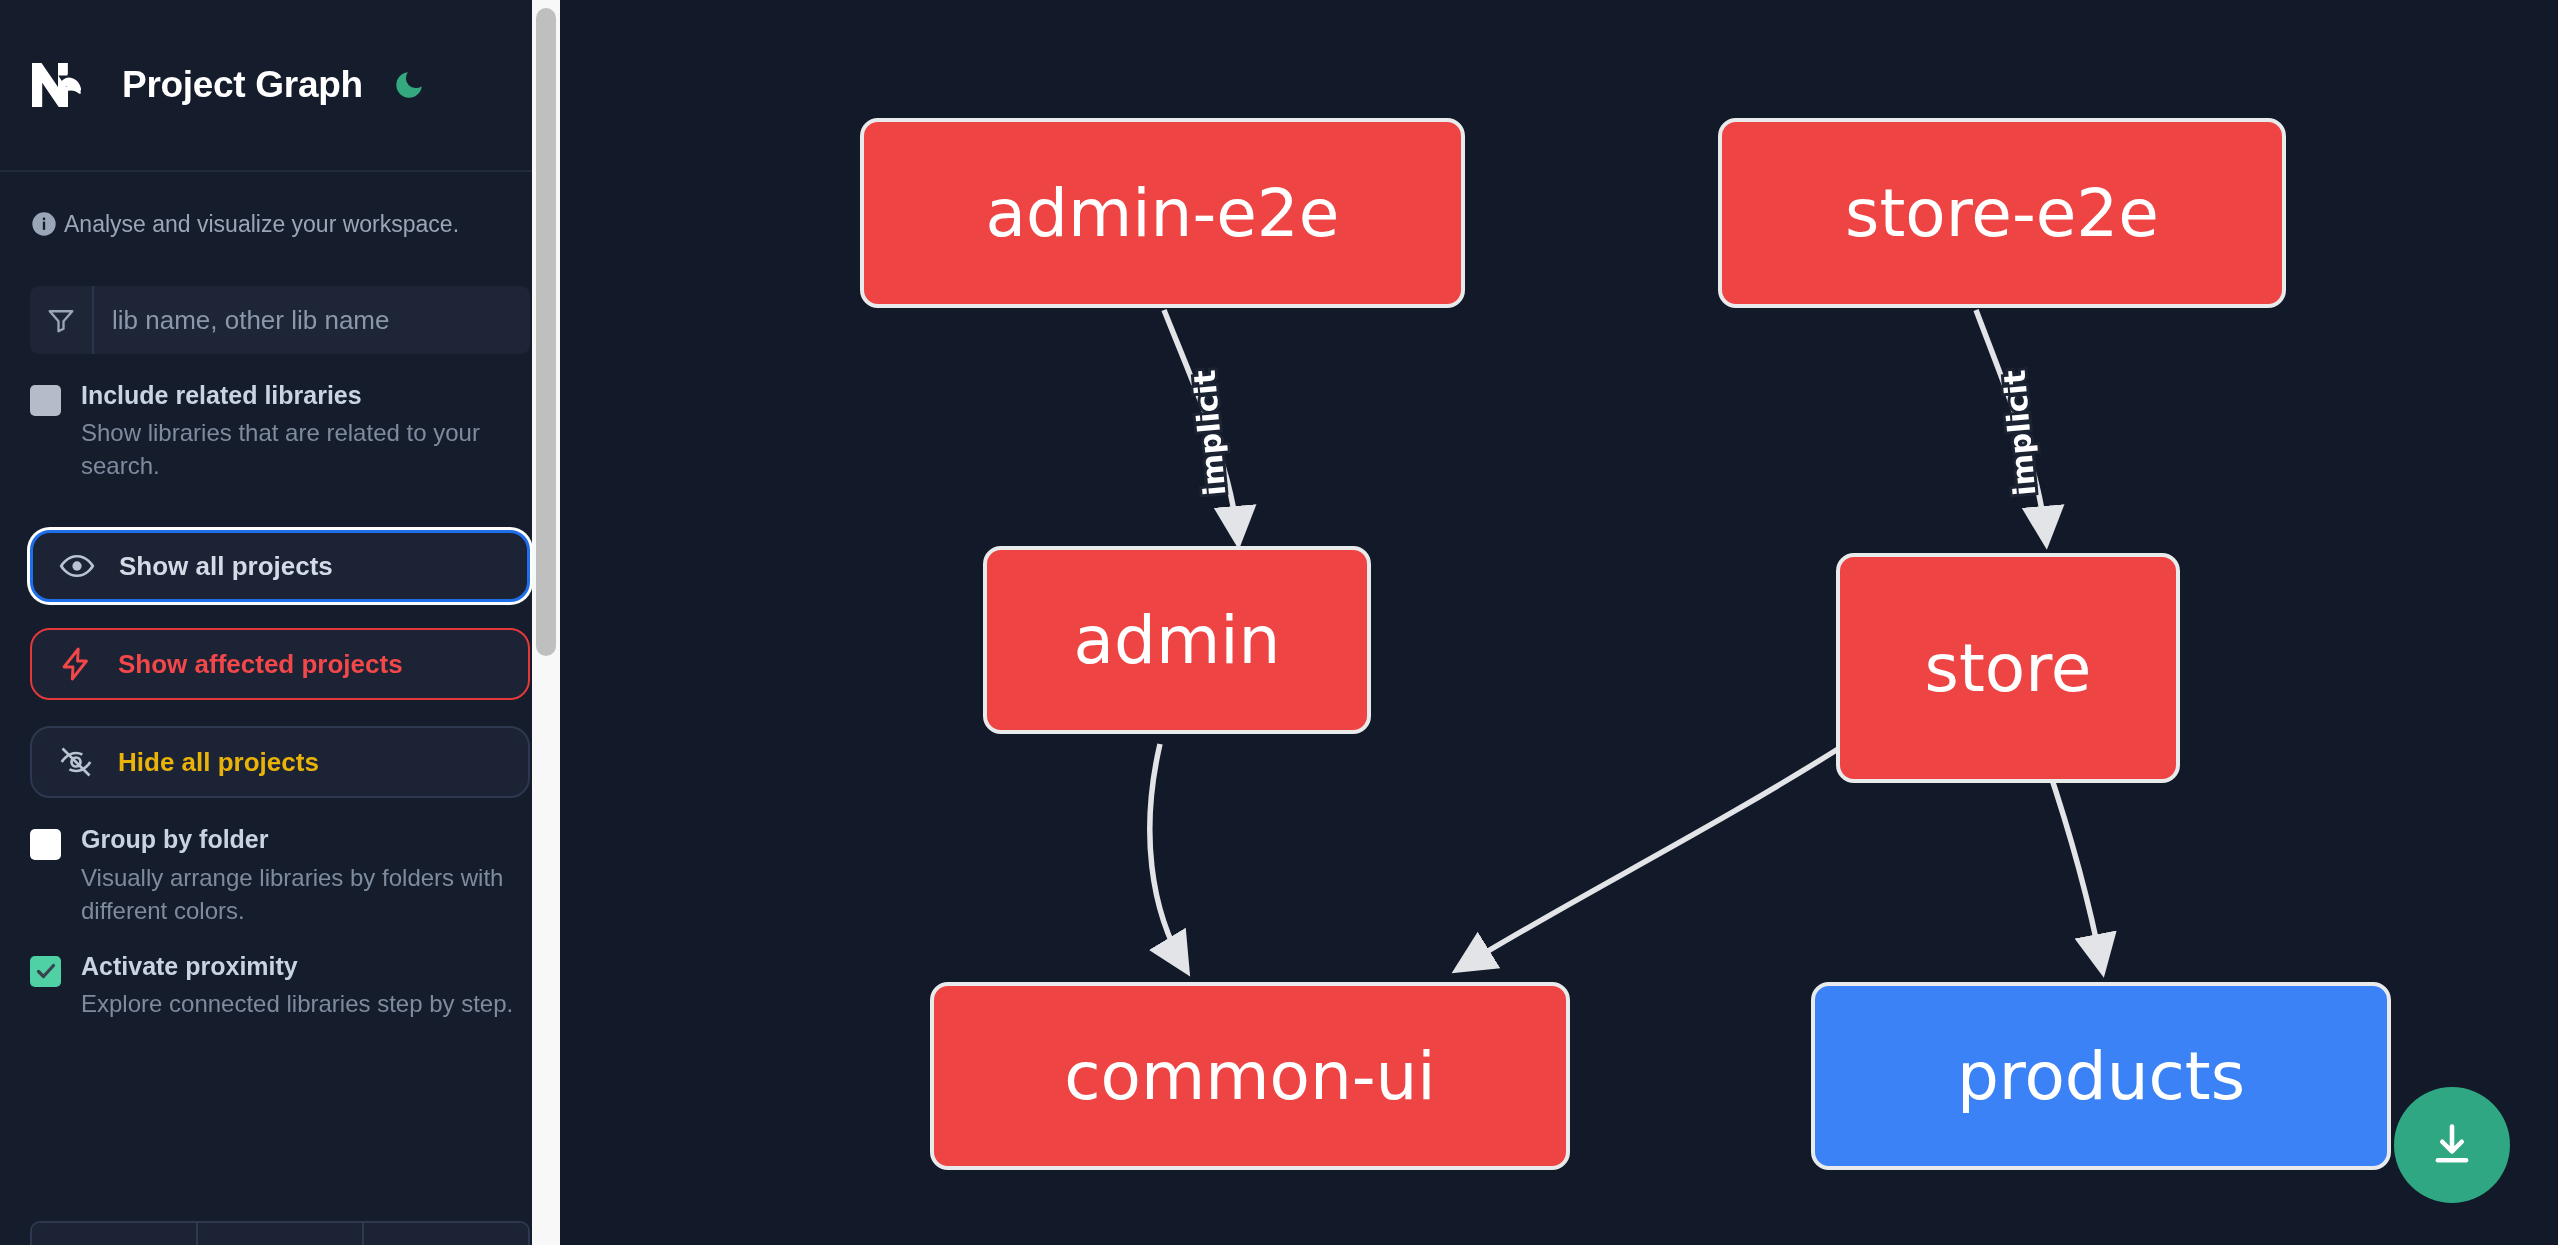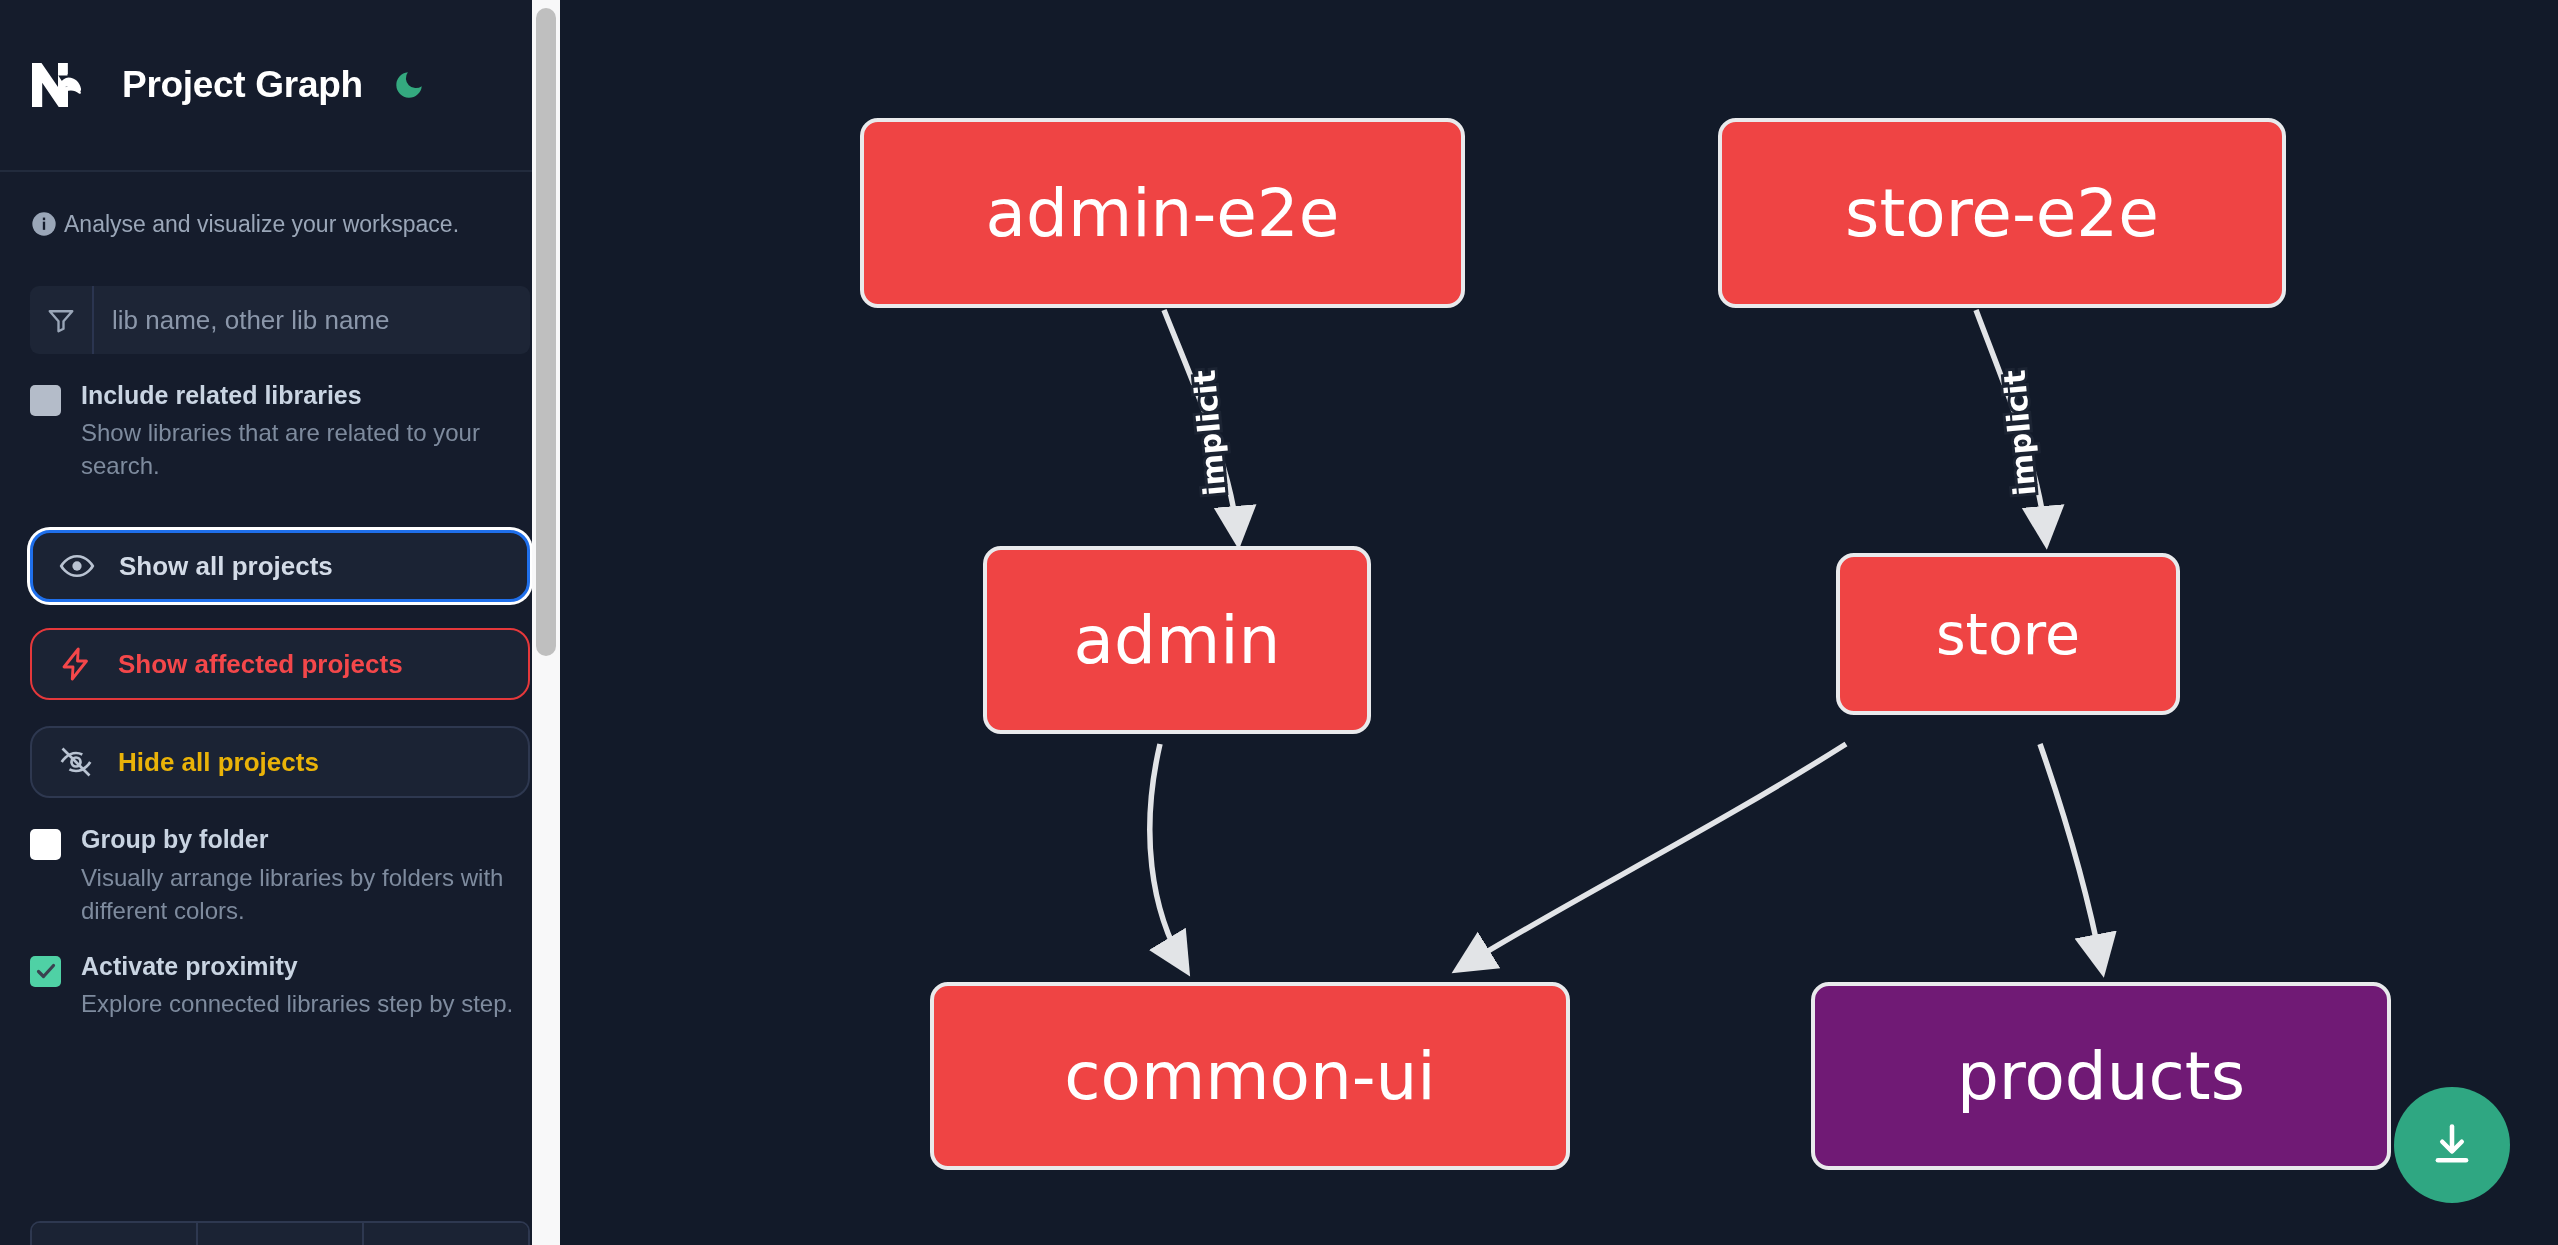--- a/index.html
+++ b/index.html
@@ -156,21 +156,21 @@
     position: absolute;
     border: 4px solid #e9eaec;
     border-radius: 18px;
     display: flex; align-items: center; justify-content: center;
     cursor: pointer;
     color: #ffffff;
     font-family: "DejaVu Sans", sans-serif;
     font-weight: 400;
   }
   .gnode.pink { background: #ef4444; }
-  .gnode.grey { background: #701a75; }
+  .gnode.grey { background: #3b82f6; }
 
   #download-btn {
     position: absolute; right: 48px; bottom: 42px;
     width: 116px; height: 116px; border-radius: 50%;
     background: #2fa782;
     display: flex; align-items: center; justify-content: center;
     cursor: pointer;
   }
 </style>
 </head>
@@ -312,21 +312,21 @@
 
     <div class="gnode pink" style="left:300px;top:118px;width:605px;height:190px;font-size:66px">
       <span>admin-e2e</span>
     </div>
     <div class="gnode pink" style="left:1158px;top:118px;width:568px;height:190px;font-size:66px">
       <span>store-e2e</span>
     </div>
     <div class="gnode pink" style="left:423px;top:546px;width:388px;height:188px;font-size:66px">
       <span>admin</span>
     </div>
-    <div class="gnode pink" style="left:1276px;top:553px;width:344px;height:162px;font-size:57px">
+    <div class="gnode pink" style="left:1276px;top:553px;width:344px;height:230px;font-size:66px">
       <span>store</span>
     </div>
     <div class="gnode pink" style="left:370px;top:982px;width:640px;height:188px;font-size:66px">
       <span>common-ui</span>
     </div>
     <div class="gnode grey" style="left:1251px;top:982px;width:580px;height:188px;font-size:66px">
       <span>products</span>
     </div>
 
     <div id="download-btn">

